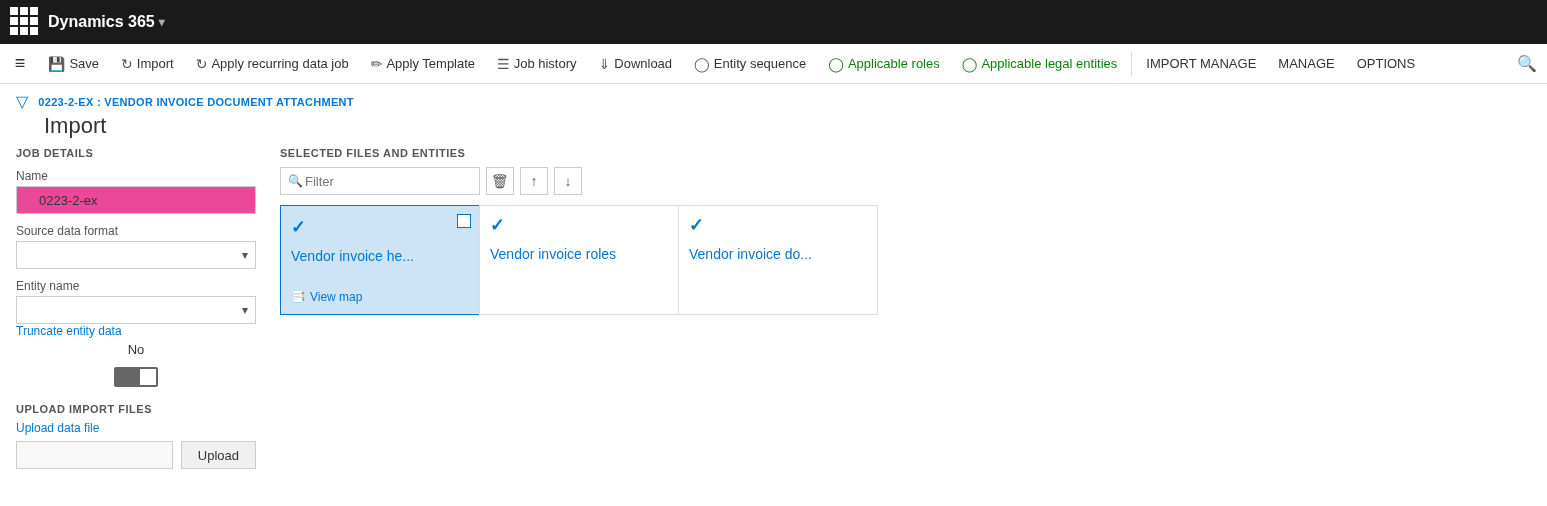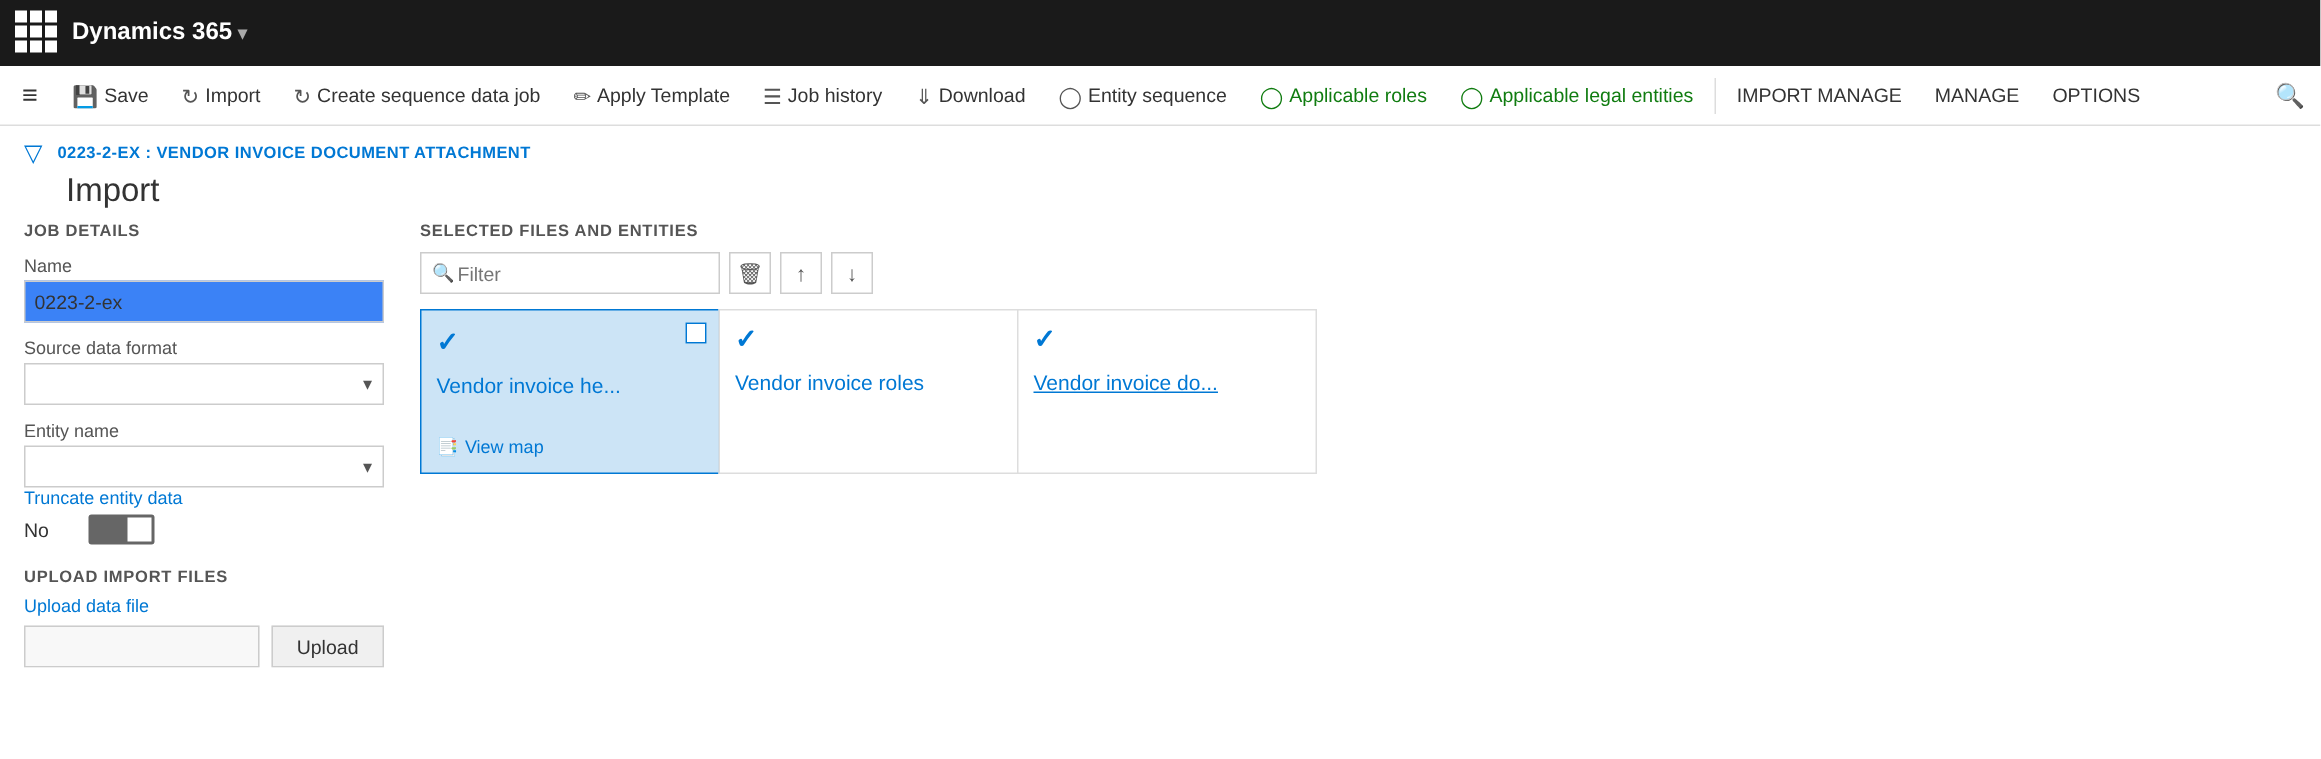--- a/index.html
+++ b/index.html
@@ -158,23 +158,23 @@
     .field-label {
       font-size: 12px;
       color: #555;
       margin-bottom: 3px;
       margin-top: 10px;
     }
     .field-input {
       width: 100%;
       height: 28px;
       border: 1px solid #ccc;
-      padding: 0 6px;
+      padding: 0 22px;
       font-size: 13px;
-      background: #3b82f6;
+      background: #ec4899;
       color: #333;
       outline: none;
     }
     .field-select {
       width: 100%;
       height: 28px;
       border: 1px solid #ccc;
       padding: 0 6px;
       font-size: 13px;
       background: #fff;
@@ -200,21 +200,22 @@
     }
     .truncate-label {
       font-size: 12px;
       color: #0078d4;
       margin-top: 0;
       margin-bottom: 4px;
     }
     .toggle-row {
       display: flex;
       align-items: center;
-      gap: 26px;
+      gap: 10px;
+      flex-direction: column;
     }
     .toggle-value {
       font-size: 13px;
       color: #333;
     }
     .toggle-switch {
       width: 44px;
       height: 20px;
       background: #666;
       border-radius: 2px;
@@ -417,21 +418,21 @@
     <span>Save</span>
   </button>
 
   <button class="toolbar-btn">
     <span class="icon">↻</span>
     <span>Import</span>
   </button>
 
   <button class="toolbar-btn">
     <span class="icon">↻</span>
-    <span>Create sequence data job</span>
+    <span>Apply recurring data job</span>
   </button>
 
   <button class="toolbar-btn">
     <span class="icon">✏</span>
     <span>Apply Template</span>
   </button>
 
   <button class="toolbar-btn">
     <span class="icon">☰</span>
     <span>Job history</span>
@@ -561,20 +562,20 @@
           </div>
         </div>
 
         <div class="entity-card">
           <span class="non-selected-check">✓</span>
           <div class="entity-name" style="margin-top: 20px;">Vendor invoice roles</div>
         </div>
 
         <div class="entity-card">
           <span class="non-selected-check">✓</span>
-          <div class="entity-name" style="margin-top: 20px; text-decoration: underline;">Vendor invoice do...</div>
+          <div class="entity-name" style="margin-top: 20px;">Vendor invoice do...</div>
         </div>
 
       </div>
     </div>
 
   </div>
 </div>
 
 </body></html>

